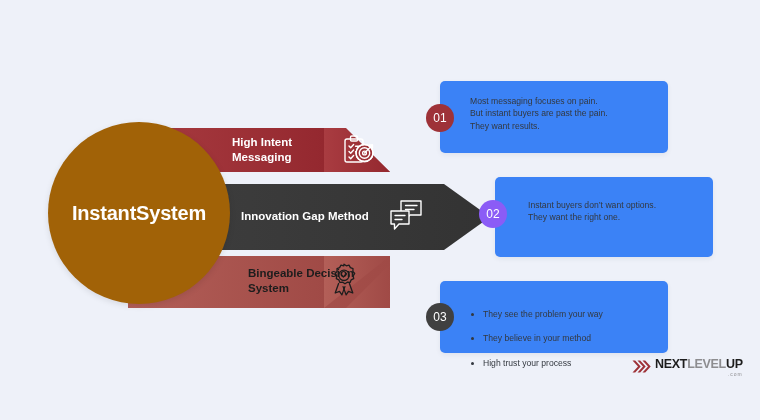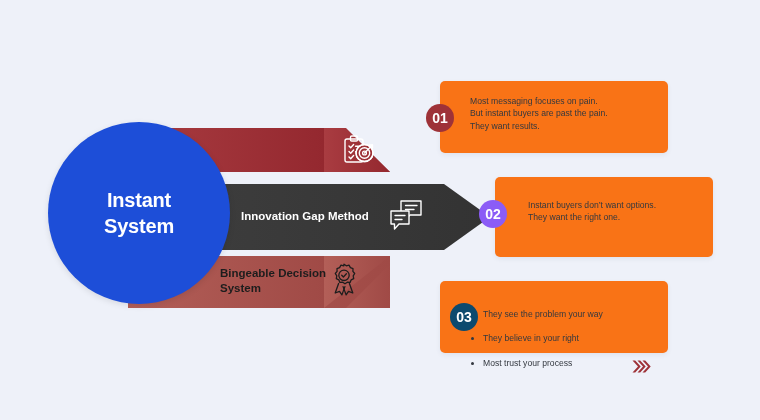--- a/index.html
+++ b/index.html
@@ -21,23 +21,23 @@
   }
 
   
   #hub {
     position: absolute;
     left: 48px;
     top: 122px;
     width: 182px;
     height: 182px;
     border-radius: 50%;
-    background: #1d4ed8;
-    display: flex;
-    flex-direction: column;
+    background: #a16207;
+    display: flex;
+    flex-direction: row;
     align-items: center;
     justify-content: center;
     z-index: 6;
     box-shadow: 0 2px 6px rgba(0,0,0,0.10);
   }
   #hub .hub-line {
     color: #ffffff;
     font-size: 20px;
     font-weight: bold;
     line-height: 26px;
@@ -71,27 +71,27 @@
 
   #arrow1 { left: 128px; top: 128px; width: 262px; height: 44px; }
   #arrow1 .arrow-label { left: 104px; top: 7px; color: #ffffff; text-align: left; }
   #arrow1 .arrow-icon  { left: 214px; top: 6px; }
 
   #arrow2 { left: 128px; top: 184px; width: 362px; height: 50px; }
   #arrow2 .arrow-label { left: 113px; top: 25px; color: #ffffff; }
   #arrow2 .arrow-icon  { left: 260px; top: 15px; }
 
   #arrow3 { left: 128px; top: 256px; width: 262px; height: 52px; }
-  #arrow3 .arrow-label { left: 92px; top: 10px; color: #1d1d1d; text-align: left; }
+  #arrow3 .arrow-label { left: 120px; top: 10px; color: #1d1d1d; text-align: left; }
   #arrow3 .arrow-icon  { left: 200px; top: 6px; }
 
   
   .card {
     position: absolute;
-    background: #f97316;
+    background: #3b82f6;
     border-radius: 5px;
     box-shadow: 0 2px 5px rgba(40,50,90,0.07);
     z-index: 3;
   }
   .card-text {
     position: absolute;
     font-size: 8.6px;
     line-height: 12.4px;
     color: #33383f;
     white-space: pre-line;
@@ -110,36 +110,36 @@
   }
   .badge {
     position: absolute;
     width: 28px;
     height: 28px;
     border-radius: 50%;
     display: flex;
     align-items: center;
     justify-content: center;
     color: #ffffff;
-    font-size: 14px;
-    font-weight: bold;
+    font-size: 12px;
+    font-weight: normal;
     z-index: 7;
   }
 
   #card1 { left: 440px; top: 81px;  width: 228px; height: 72px; }
   #card1 .card-text { left: 30px; top: 14px; }
   #badge1 { left: 426px; top: 104px; background: #9e3238; }
 
   #card2 { left: 495px; top: 177px; width: 218px; height: 80px; }
   #card2 .card-text { left: 33px; top: 22px; }
   #badge2 { left: 479px; top: 200px; background: #8b5cf6; }
 
   #card3 { left: 440px; top: 281px; width: 228px; height: 72px; }
   #card3 .card-list { left: 30px; top: 15px; }
-  #badge3 { left: 450px; top: 303px; background: #0c4a6e; }
+  #badge3 { left: 426px; top: 303px; background: #404040; }
 
   
   #logo {
     position: absolute;
     left: 632px;
     top: 358px;
     display: flex;
     align-items: flex-start;
     z-index: 5;
   }
@@ -175,20 +175,22 @@
       <defs>
         <linearGradient id="g1" x1="0" y1="0" x2="1" y2="0">
           <stop offset="0" stop-color="#a93c41"></stop>
           <stop offset="1" stop-color="#94282f"></stop>
         </linearGradient>
       </defs>
       <path d="M0,0 H196 V-20 L262,44 H0 Z" fill="url(#g1)"></path>
       <path d="M0,0 H196 V44 H0 Z" fill="url(#g1)"></path>
       <path d="M196,-22 L262,44 H196 Z" fill="url(#g1)"></path>
     </svg>
+    <div class="arrow-label">High Intent
+Messaging</div>
     <div class="arrow-icon">
       <svg width="34" height="32" viewBox="0 0 34 32" fill="none" stroke="#ffffff" stroke-width="1.4" stroke-linecap="round" stroke-linejoin="round">
         <rect x="3" y="5" width="18" height="23" rx="2"></rect>
         <rect x="8.5" y="2" width="7" height="5" rx="1.2"></rect>
         <path d="M7 12 l1.7 1.7 L11.6 10.6"></path>
         <path d="M7 17.5 l1.7 1.7 L11.6 16.1"></path>
         <path d="M7 23 l1.7 1.7 L11.6 21.6"></path>
         <path d="M13.6 12.3 H18"></path>
         <path d="M13.6 17.8 H16"></path>
         <circle cx="22.5" cy="19" r="8.5" fill="#9e3238"></circle>
@@ -264,29 +266,33 @@
 
   <div class="card" id="card2">
     <div class="card-text">Instant buyers don’t want options.
 They want the right one.</div>
   </div>
   <div class="badge" id="badge2">02</div>
 
   <div class="card" id="card3">
     <ul class="card-list" id="card3-list">
         <li>They see the problem your way</li>
-        <li>They believe in your right</li>
-        <li>Most trust your process</li>
+        <li>They believe in your method</li>
+        <li>High trust your process</li>
       </ul>
   </div>
   <div class="badge" id="badge3">03</div>
 
   <div id="logo">
     <span id="logo-chevrons">
       <svg width="19" height="13" viewBox="0 0 19 13">
         <path d="M0.5 0.5 L6 6.5 L0.5 12.5 L3.2 12.5 L8.7 6.5 L3.2 0.5 Z" fill="#9e3238"></path>
         <path d="M5.5 0.5 L11 6.5 L5.5 12.5 L8.2 12.5 L13.7 6.5 L8.2 0.5 Z" fill="#9e3238"></path>
         <path d="M10.5 0.5 L16 6.5 L10.5 12.5 L13.2 12.5 L18.7 6.5 L13.2 0.5 Z" fill="#9e3238"></path>
       </svg>
     </span>
+    <span id="logo-wordmark">
+      <span id="logo-words"><span class="w-dark">NEXT</span><span class="w-gray">LEVEL</span><span class="w-dark">UP</span></span>
+      <span id="logo-dotcom">.com</span>
+    </span>
   </div>
 
 </div>
 
 </body></html>

